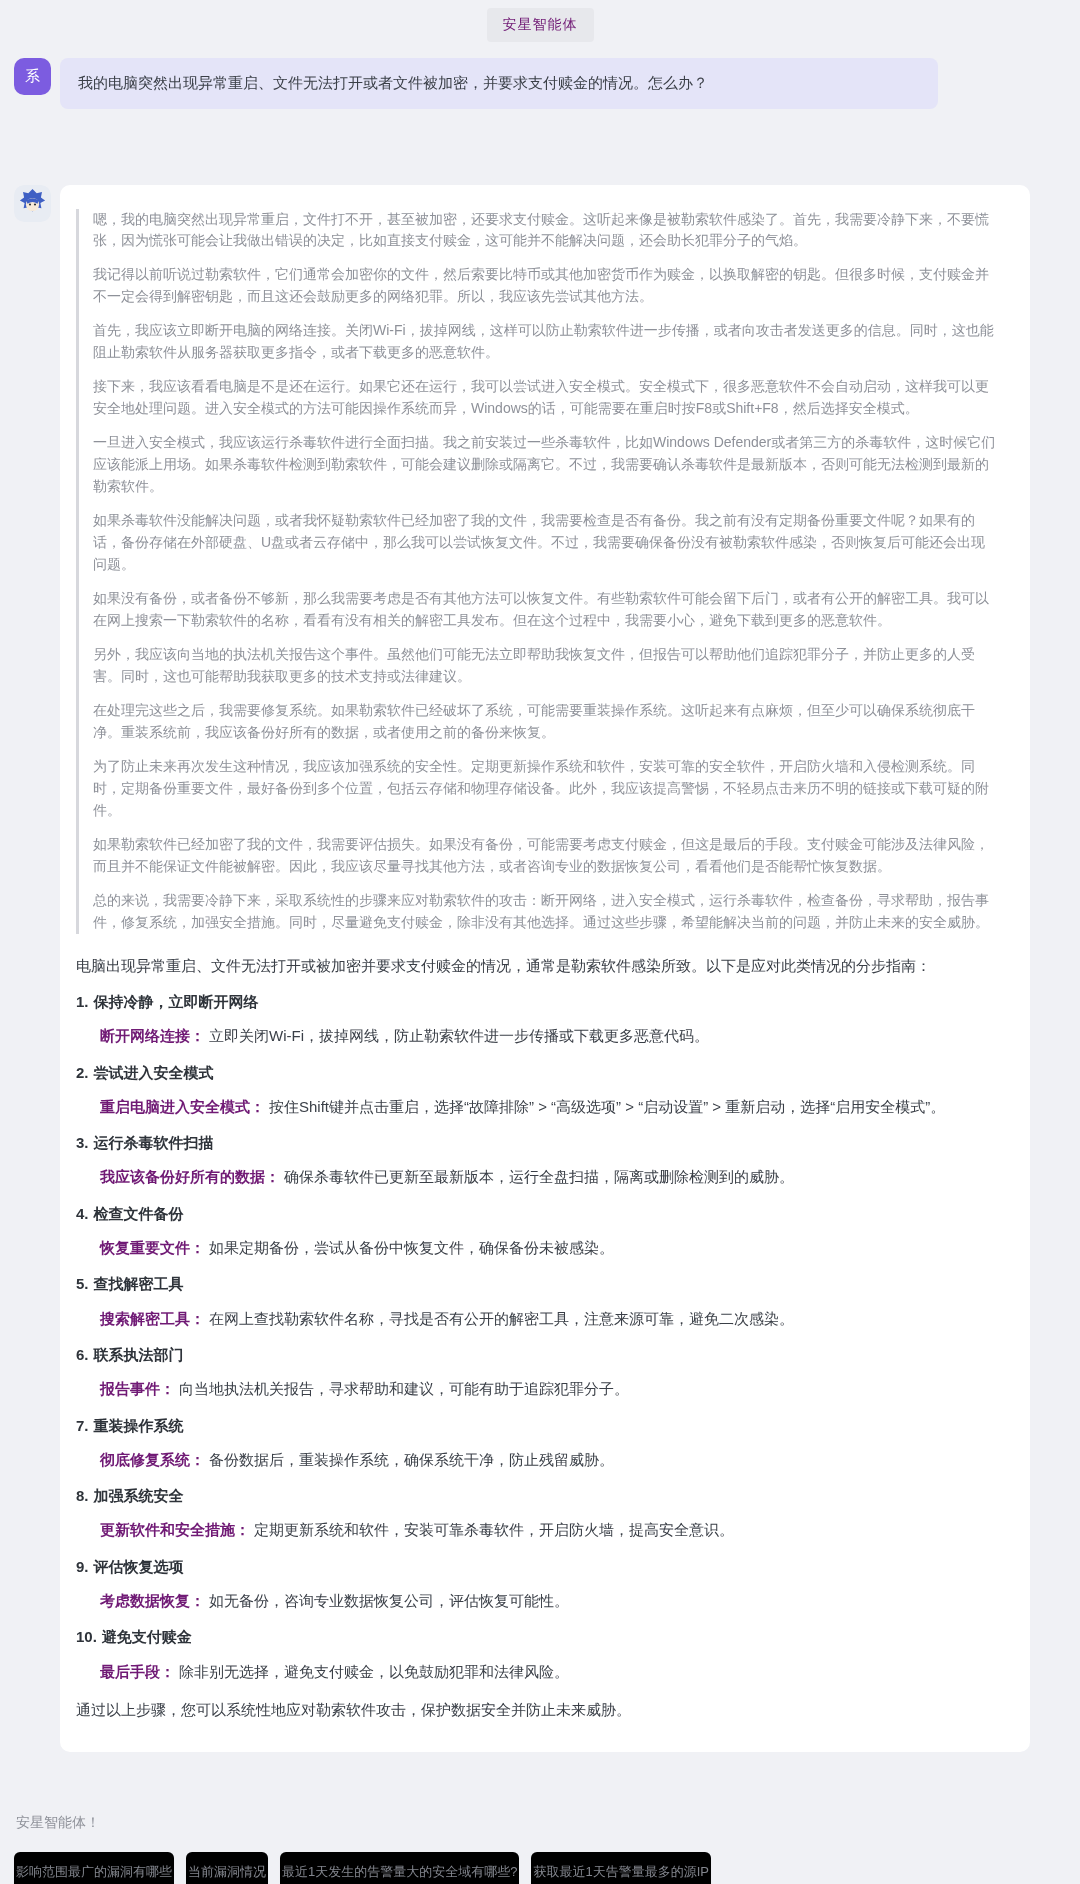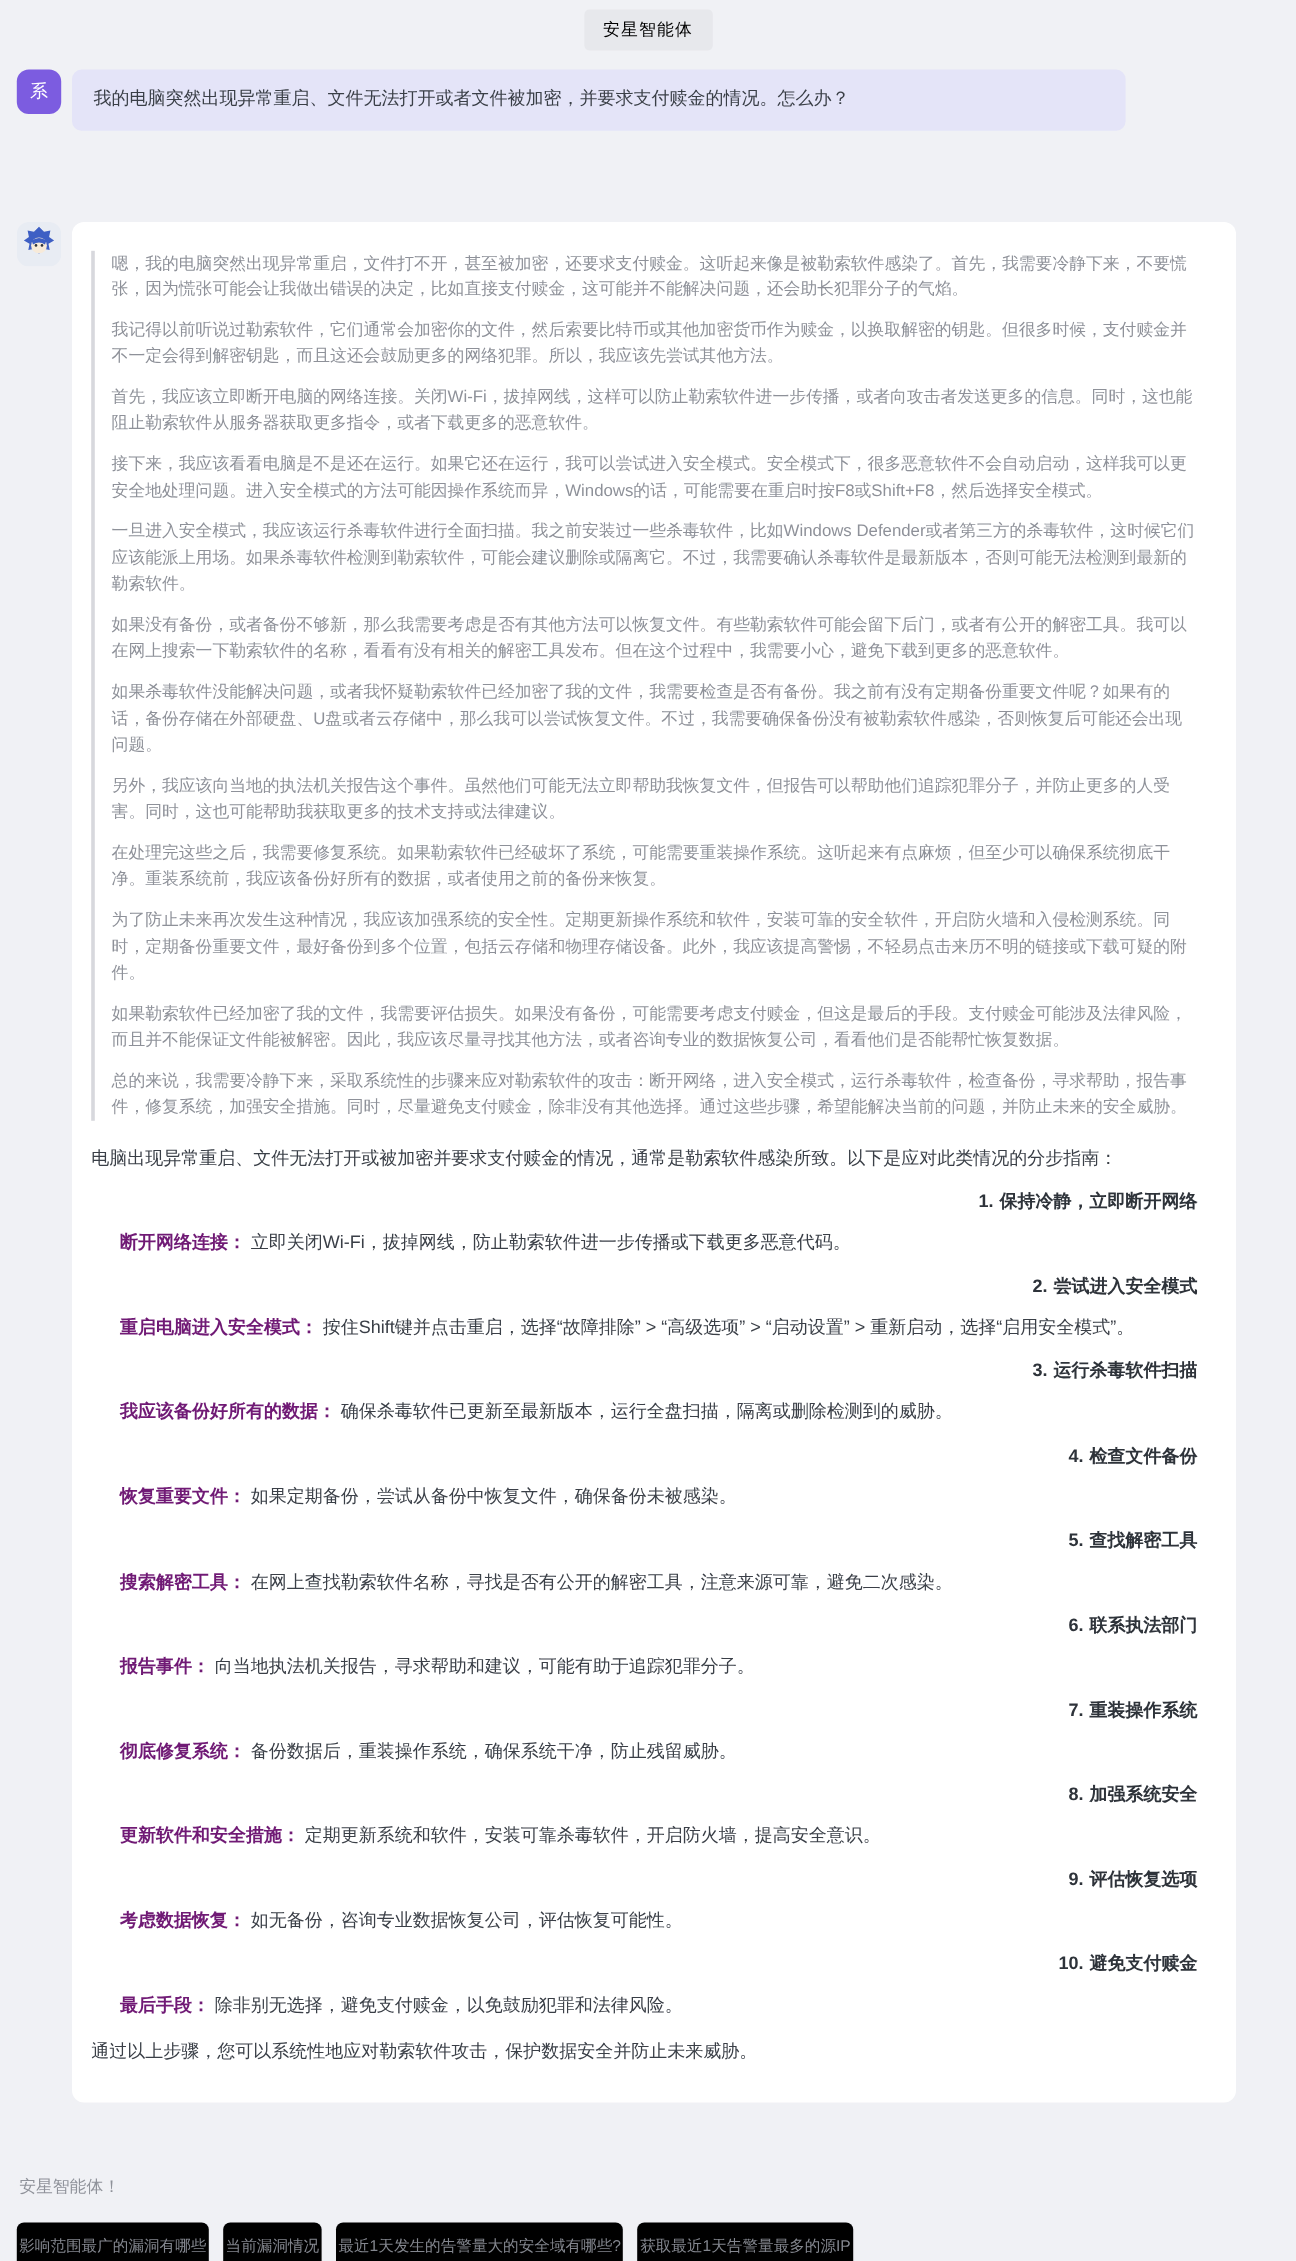--- a/index.html
+++ b/index.html
@@ -8,21 +8,21 @@
     background:#f0f1f5;
     font-family:"Liberation Sans", sans-serif;
     color:#3c4046;
     width:1080px;
   }
   .page { width:1080px; min-height:1884px; padding:8px 14px 24px; position:relative; }
 
   
   .topbar { display:flex; justify-content:center; margin-bottom:16px; }
   .agent-badge {
-    background:#e7e8ec; color:#000000; font-size:14px;
+    background:#e7e8ec; color:#701a75; font-size:14px;
     padding:8px 16px; border-radius:4px; letter-spacing:1px;
   }
 
   
   .msg { display:flex; align-items:flex-start; gap:9px; }
   .avatar { width:37px; height:37px; border-radius:10px; flex:0 0 auto; overflow:hidden; }
   .user-avatar {
     background:#7c5ce0; color:#fff; display:flex; align-items:center; justify-content:center;
     font-size:15px;
   }
@@ -40,21 +40,21 @@
   
   .thinking {
     border-left:3px solid #d7d8dd; padding-left:14px; margin:0 0 20px 0;
     color:#8e9199; font-size:14px; line-height:1.57;
   }
   .thinking p { margin:0 0 12px 0; }
   .thinking p:last-child { margin-bottom:0; }
 
   .intro { margin:0 0 12px 0; }
 
-  .step-title { font-weight:bold; color:#2e333a; margin:12px 0 10px 0;text-align:right; }
+  .step-title { font-weight:bold; color:#2e333a; margin:12px 0 10px 0; }
   .step-title .num { margin-right:5px; }
   .step-body { margin:0 0 12px 24px; }
   .step-label { font-weight:bold; color:#701a75; margin-right:4px; }
   .closing { margin:14px 0 0 0; }
 
   
   .suggest { margin-top:62px; }
   .suggest-title { color:#8f929a; font-size:14px; margin:0 0 20px 2px; }
   .chips { display:flex; flex-wrap:wrap; gap:12px; max-width:870px; }
   .chip {
@@ -97,23 +97,23 @@
           <p class="think-p">嗯，我的电脑突然出现异常重启，文件打不开，甚至被加密，还要求支付赎金。这听起来像是被勒索软件感染了。首先，我需要冷静下来，不要慌张，因为慌张可能会让我做出错误的决定，比如直接支付赎金，这可能并不能解决问题，还会助长犯罪分子的气焰。</p>
 
           <p class="think-p">我记得以前听说过勒索软件，它们通常会加密你的文件，然后索要比特币或其他加密货币作为赎金，以换取解密的钥匙。但很多时候，支付赎金并不一定会得到解密钥匙，而且这还会鼓励更多的网络犯罪。所以，我应该先尝试其他方法。</p>
 
           <p class="think-p">首先，我应该立即断开电脑的网络连接。关闭Wi-Fi，拔掉网线，这样可以防止勒索软件进一步传播，或者向攻击者发送更多的信息。同时，这也能阻止勒索软件从服务器获取更多指令，或者下载更多的恶意软件。</p>
 
           <p class="think-p">接下来，我应该看看电脑是不是还在运行。如果它还在运行，我可以尝试进入安全模式。安全模式下，很多恶意软件不会自动启动，这样我可以更安全地处理问题。进入安全模式的方法可能因操作系统而异，Windows的话，可能需要在重启时按F8或Shift+F8，然后选择安全模式。</p>
 
           <p class="think-p">一旦进入安全模式，我应该运行杀毒软件进行全面扫描。我之前安装过一些杀毒软件，比如Windows Defender或者第三方的杀毒软件，这时候它们应该能派上用场。如果杀毒软件检测到勒索软件，可能会建议删除或隔离它。不过，我需要确认杀毒软件是最新版本，否则可能无法检测到最新的勒索软件。</p>
 
+          <p class="think-p">如果杀毒软件没能解决问题，或者我怀疑勒索软件已经加密了我的文件，我需要检查是否有备份。我之前有没有定期备份重要文件呢？如果有的话，备份存储在外部硬盘、U盘或者云存储中，那么我可以尝试恢复文件。不过，我需要确保备份没有被勒索软件感染，否则恢复后可能还会出现问题。</p>
+
           <p class="think-p">如果没有备份，或者备份不够新，那么我需要考虑是否有其他方法可以恢复文件。有些勒索软件可能会留下后门，或者有公开的解密工具。我可以在网上搜索一下勒索软件的名称，看看有没有相关的解密工具发布。但在这个过程中，我需要小心，避免下载到更多的恶意软件。</p>
-
-          <p class="think-p">如果杀毒软件没能解决问题，或者我怀疑勒索软件已经加密了我的文件，我需要检查是否有备份。我之前有没有定期备份重要文件呢？如果有的话，备份存储在外部硬盘、U盘或者云存储中，那么我可以尝试恢复文件。不过，我需要确保备份没有被勒索软件感染，否则恢复后可能还会出现问题。</p>
 
           <p class="think-p">另外，我应该向当地的执法机关报告这个事件。虽然他们可能无法立即帮助我恢复文件，但报告可以帮助他们追踪犯罪分子，并防止更多的人受害。同时，这也可能帮助我获取更多的技术支持或法律建议。</p>
 
           <p class="think-p">在处理完这些之后，我需要修复系统。如果勒索软件已经破坏了系统，可能需要重装操作系统。这听起来有点麻烦，但至少可以确保系统彻底干净。重装系统前，我应该备份好所有的数据，或者使用之前的备份来恢复。</p>
 
           <p class="think-p">为了防止未来再次发生这种情况，我应该加强系统的安全性。定期更新操作系统和软件，安装可靠的安全软件，开启防火墙和入侵检测系统。同时，定期备份重要文件，最好备份到多个位置，包括云存储和物理存储设备。此外，我应该提高警惕，不轻易点击来历不明的链接或下载可疑的附件。</p>
 
           <p class="think-p">如果勒索软件已经加密了我的文件，我需要评估损失。如果没有备份，可能需要考虑支付赎金，但这是最后的手段。支付赎金可能涉及法律风险，而且并不能保证文件能被解密。因此，我应该尽量寻找其他方法，或者咨询专业的数据恢复公司，看看他们是否能帮忙恢复数据。</p>
 
           <p class="think-p">总的来说，我需要冷静下来，采取系统性的步骤来应对勒索软件的攻击：断开网络，进入安全模式，运行杀毒软件，检查备份，寻求帮助，报告事件，修复系统，加强安全措施。同时，尽量避免支付赎金，除非没有其他选择。通过这些步骤，希望能解决当前的问题，并防止未来的安全威胁。</p>

